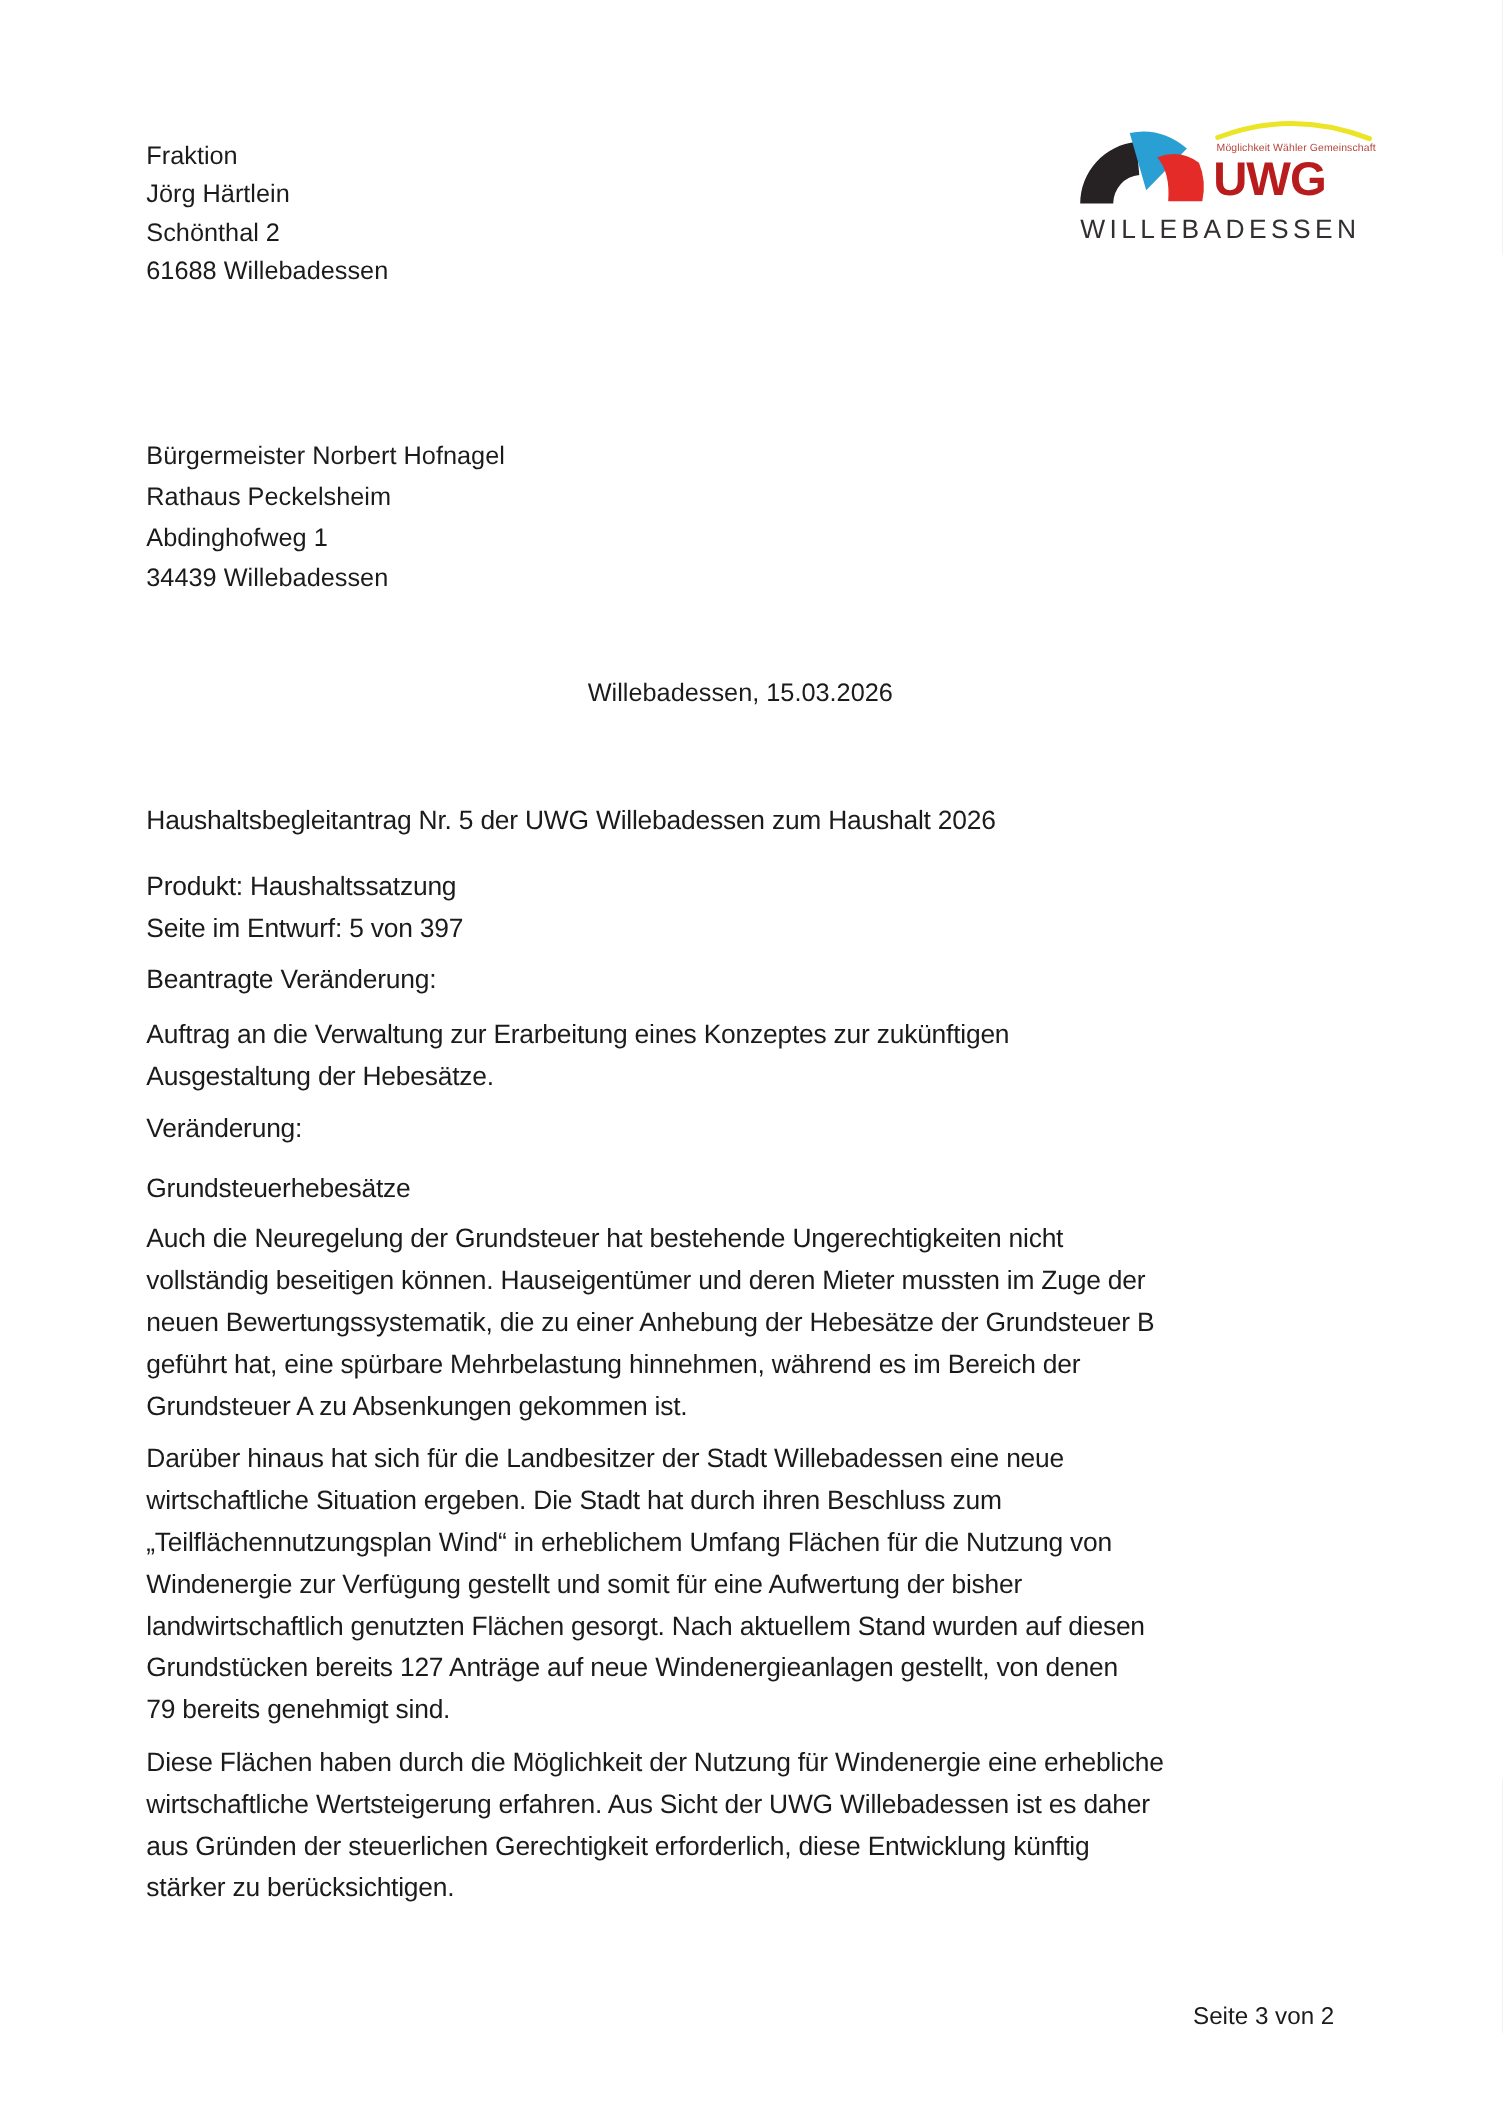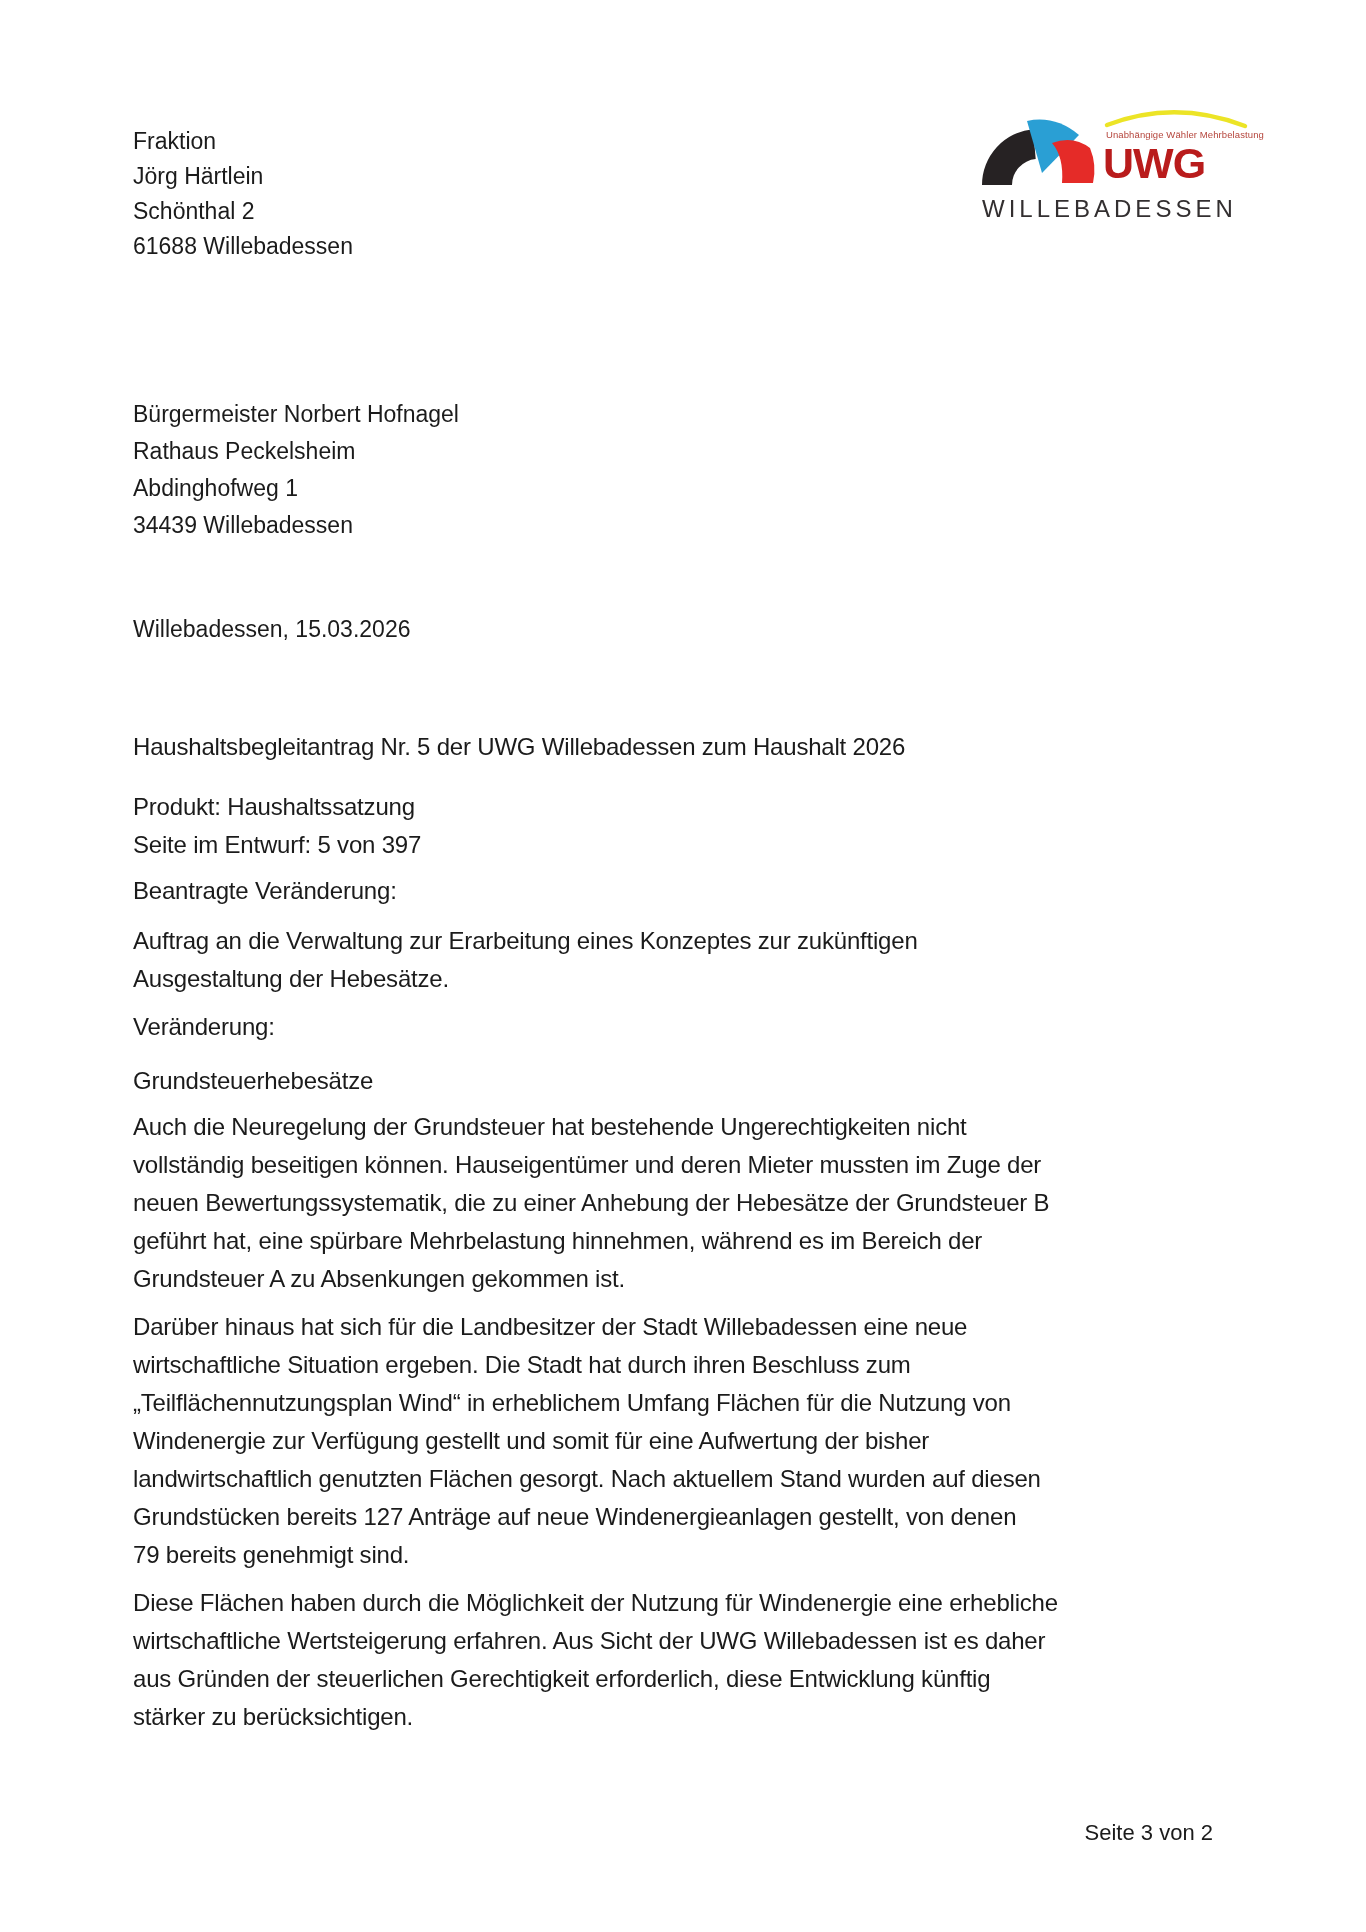--- a/index.html
+++ b/index.html
@@ -78,21 +78,21 @@
     font-size: 23px;
     line-height: 37px;
   }
 
   
   .dateline {
     position: absolute;
     left: 133px;
     top: 616px;
     width: 1080px;
-    text-align: left;
+    text-align: center;
     font-size: 23px;
   }
 
   
   .main {
     position: absolute;
     left: 133px;
     top: 728px;
     width: 1085px;
     font-size: 24px;
@@ -133,21 +133,21 @@
 
         <path d="M7,100 A56,56 0 0 1 58.1,44.2 L60.7,74.1 A26,26 0 0 0 37,100 Z" fill="#262223"></path>
 
         <path d="M67,88 L52,36 Q80,30 104,50 Z" fill="#2a9fd4"></path>
 
         <path d="M77,58 Q98,50 115,63 Q122,80 118,98 L87,98 Q89,72 77,58 Z" fill="#e52b28"></path>
 
         <path d="M132,40 Q200,14 270,41" fill="none" stroke="#ece426" stroke-width="4.5" stroke-linecap="round"></path>
       </svg>
     </span>
-    <div class="logo-tagline">Unabhängige Wähler Mehrbelastung</div>
+    <div class="logo-tagline">Möglichkeit Wähler Gemeinschaft</div>
     <div class="logo-uwg">UWG</div>
     <div class="logo-city">WILLEBADESSEN</div>
   </div>
 
   <div class="recipient pre">Bürgermeister Norbert Hofnagel
 Rathaus Peckelsheim
 Abdinghofweg 1
 34439 Willebadessen</div>
 
   <div class="dateline">Willebadessen, 15.03.2026</div>

